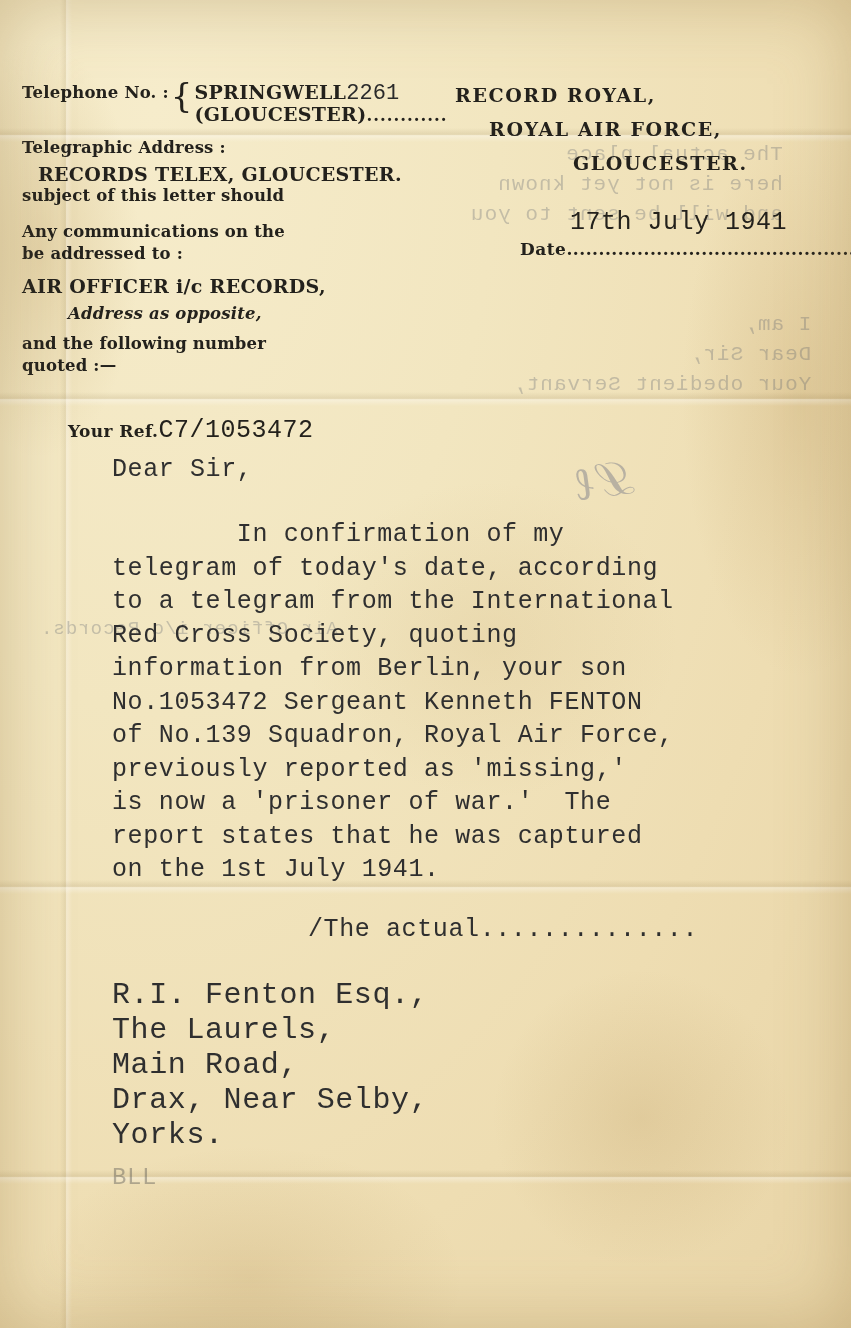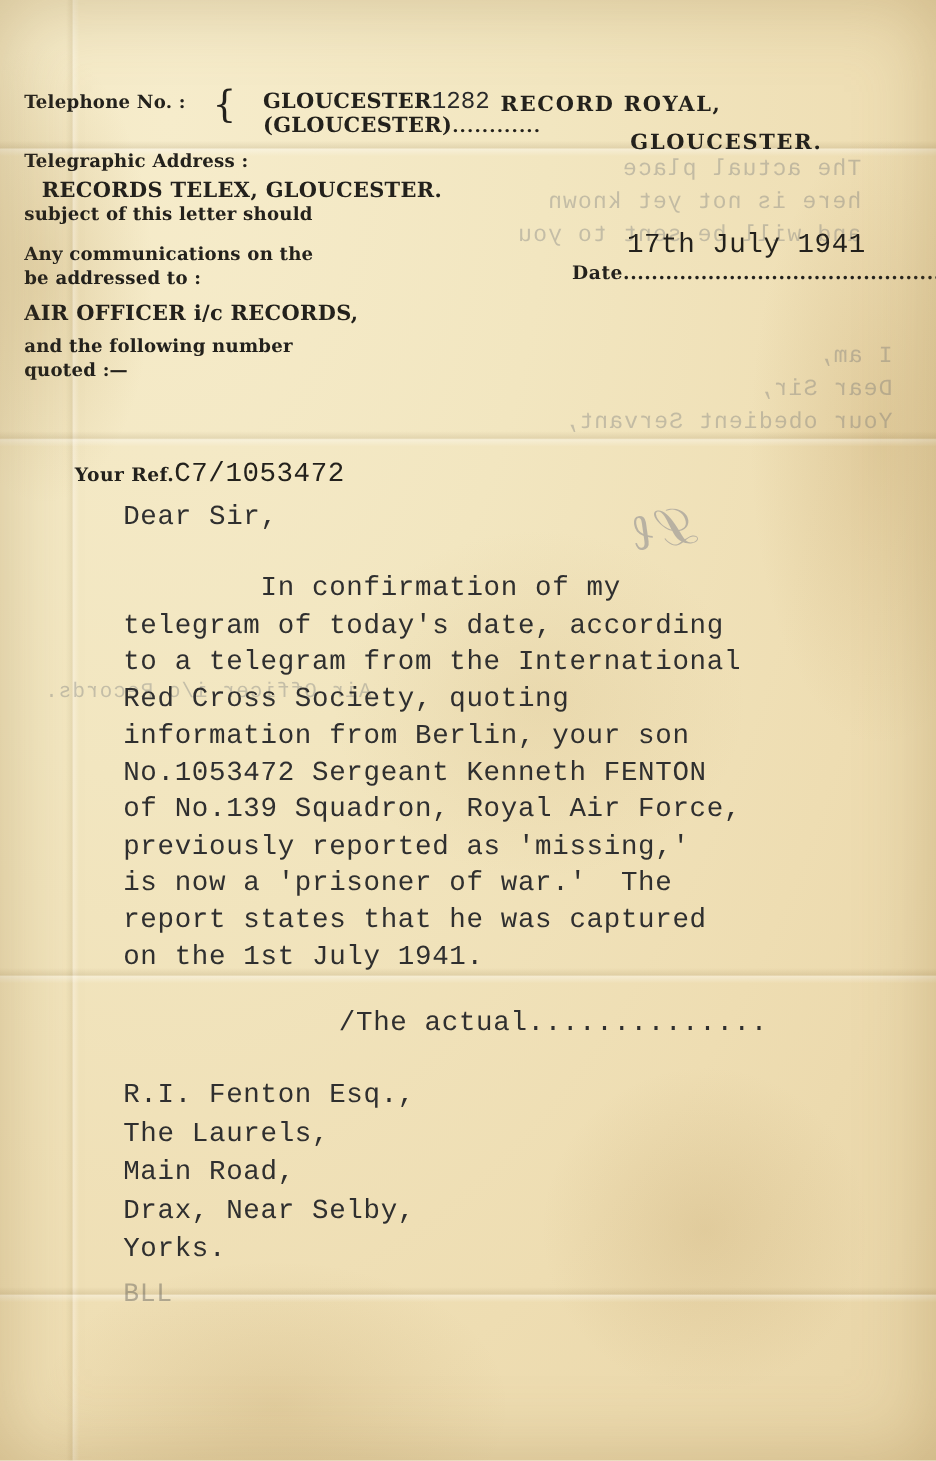--- a/index.html
+++ b/index.html
@@ -108,21 +108,20 @@
   .lh-big {
     font-family: "DejaVu Serif", serif;
     font-weight: 700;
     font-size: 19px;
     letter-spacing: 0.3px;
   }
   .phone-line {
     position: relative;
     display: flex;
     align-items: flex-start;
-    justify-content: space-between;
   }
   .brace {
     font-size: 34px;
     line-height: 22px;
     margin: 2px 2px 0 2px;
     font-family: "DejaVu Serif", serif;
   }
   .phone-stack {
     display: inline-block;
     line-height: 21px;
@@ -216,21 +215,21 @@
   .contd {
     position: absolute;
     left: 308px;
     top: 915px;
     font-size: 25px;
   }
   .recipient {
     position: absolute;
     left: 112px;
     top: 978px;
-    font-size: 25px;
+    font-size: 30px;
     line-height: 35px;
   }
   .initials {
     position: absolute;
     left: 112px;
     top: 1148px;
     font-size: 24px;
     color: rgba(70,70,70,0.38);
     margin-top: 16px;
   }
@@ -267,43 +266,45 @@
   <div class="showthrough st-3">Air Officer i/c Records.</div>
   <div class="ink-blob">ℒℓ</div>
 
   <div class="letterhead">
 
     <div class="phone-line">
       <span class="lh-row bold">Telephone No. :</span>
       <span class="brace">{</span>
       <span class="phone-stack">
         <div style="white-space:nowrap;">
-          <span class="lh-big">GLOUCESTER</span><span class="typed-num">1282</span>
+          <span class="lh-big">SPRINGWELL</span><span class="typed-num">2261</span>
         </div>
         <div style="white-space:nowrap;">
           <span class="lh-big">(GLOUCESTER)</span><span class="lh-row bold dots">............</span>
         </div>
       </span>
     </div>
 
     <div class="lh-row bold" style="margin-top:10px;">Telegraphic Address :</div>
     <div class="lh-big indent1" style="margin-top:4px;">RECORDS TELEX, GLOUCESTER.</div>
 
     <div class="lh-row bold">subject of this letter should</div>
     <div class="lh-row bold" style="margin-top:14px;">Any communications on the</div>
     <div class="lh-row bold">be addressed to :</div>
 
     <div class="lh-big" style="margin-top:10px;">AIR OFFICER i/c RECORDS,</div>
+    <div class="lh-row bold italic indent2" style="margin-top:6px;">Address as opposite,</div>
 
     <div class="lh-row bold" style="margin-top:8px;">and  the  following   number</div>
     <div class="lh-row bold">quoted :—</div>
   </div>
 
   <div class="right-head">
     <div class="rh-1">RECORD ROYAL,</div>
+    <div class="rh-2">ROYAL AIR FORCE,</div>
     <div class="rh-3">GLOUCESTER.</div>
   </div>
 
   <div class="date-wrap">
     <div class="date-typed">17th July 1941</div>
     <div style="white-space:nowrap; margin-top:2px;">
       <span class="date-label">Date</span><span class="date-label dots">...............................................</span>
     </div>
   </div>
 

